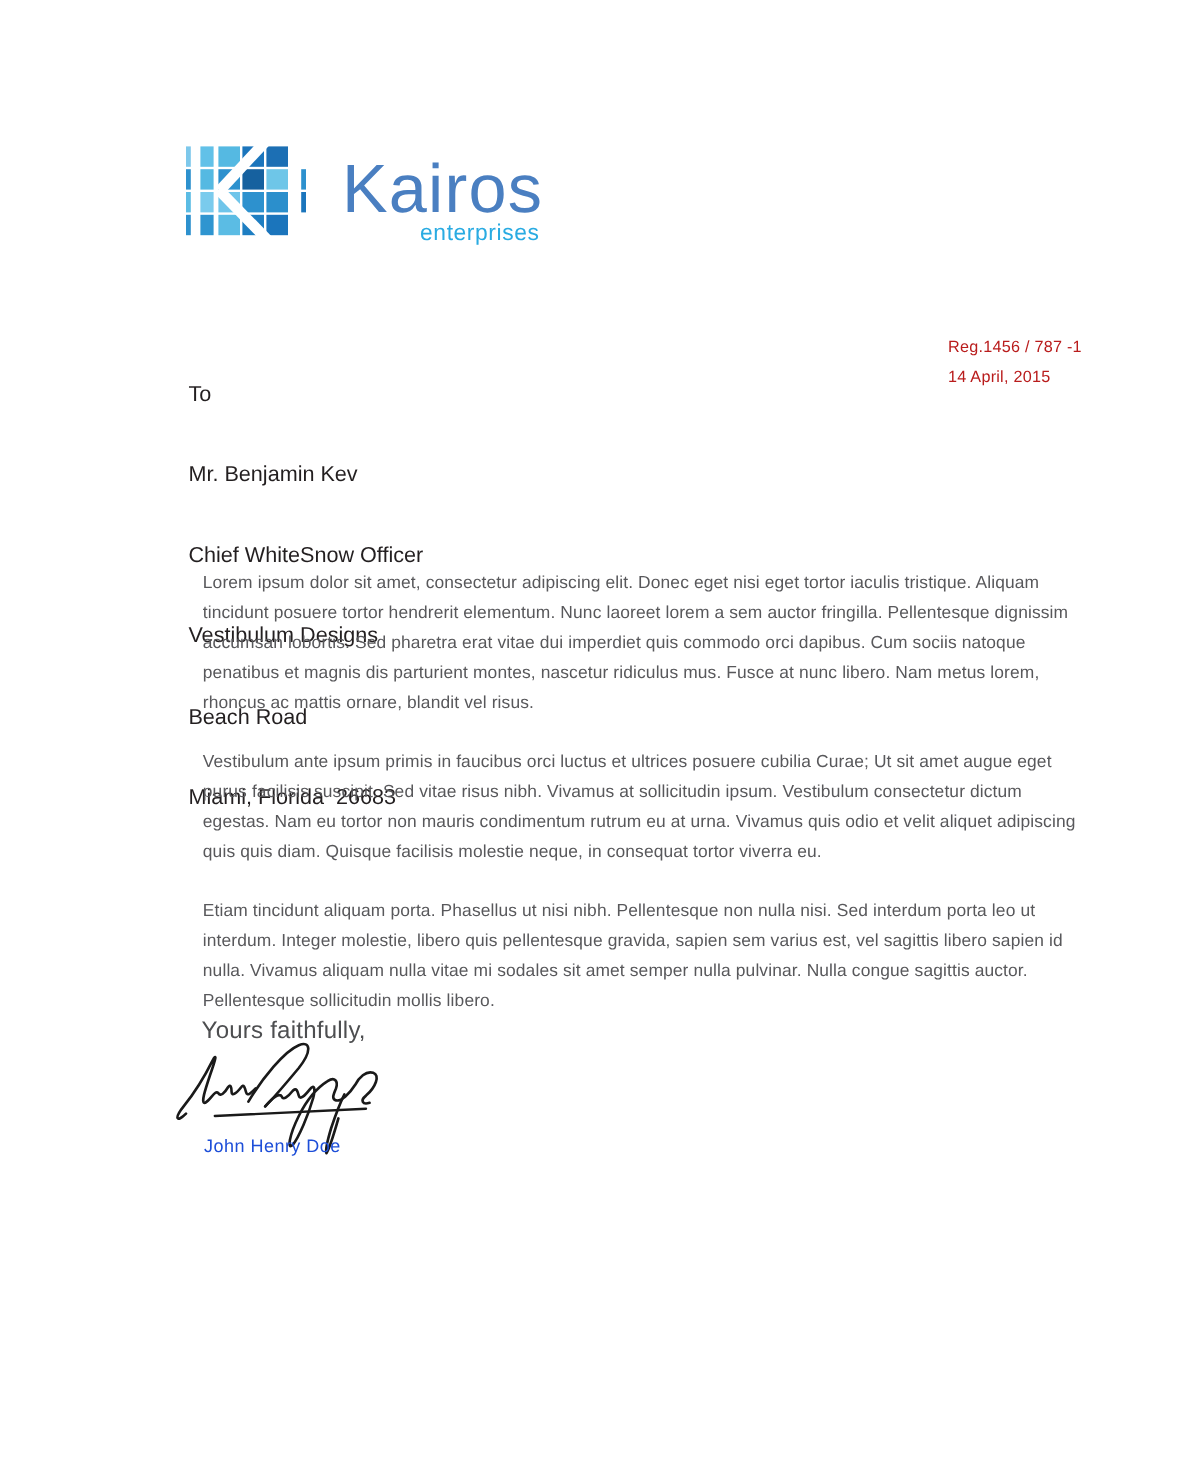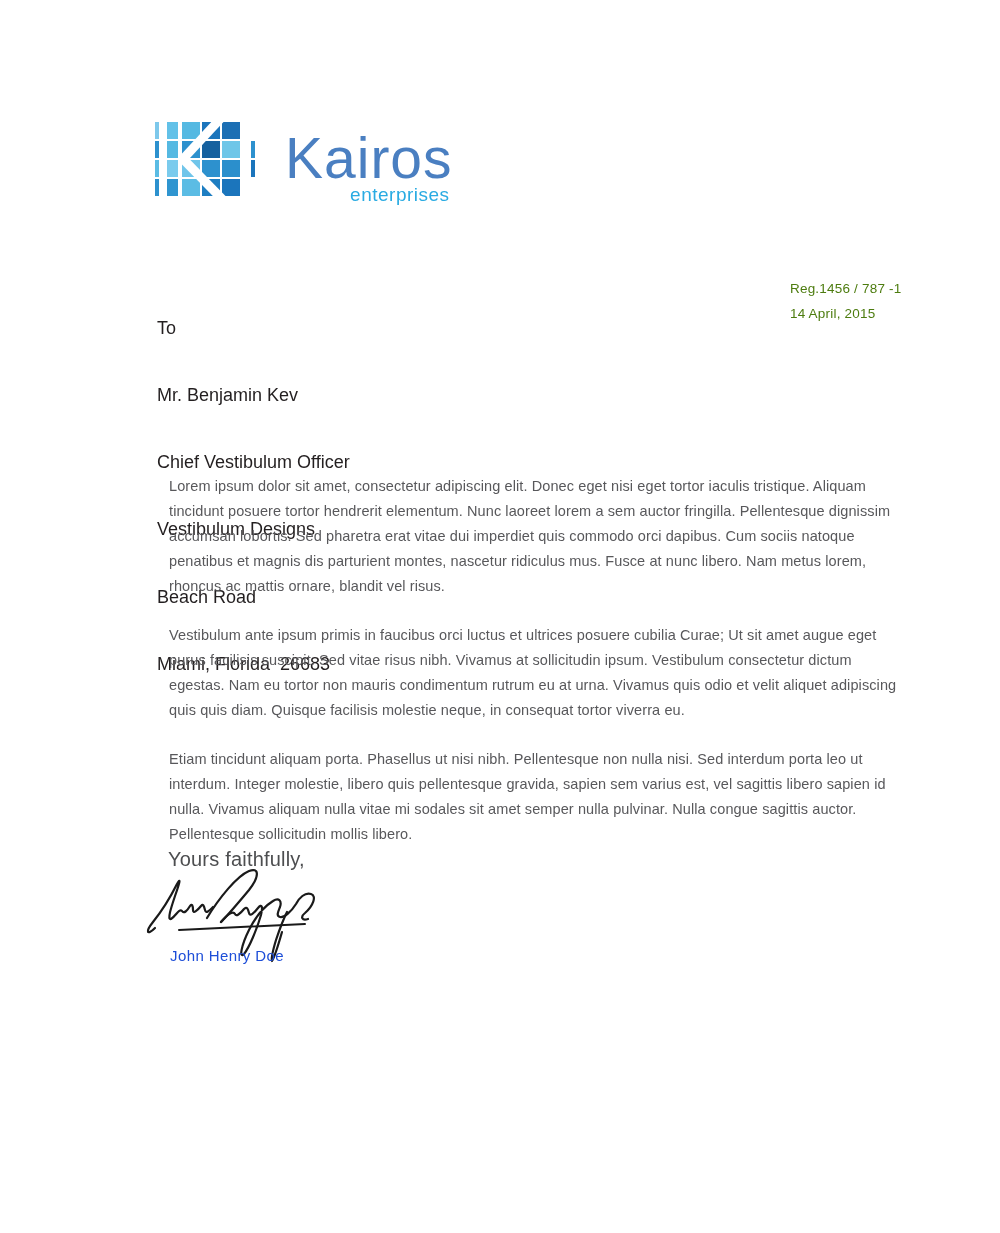--- a/index.html
+++ b/index.html
@@ -24,21 +24,21 @@
   }
 
   
   .recipient {
     position:absolute; left:157px; top:272px;
     font-size:18px; font-weight:400; color:#231f20;
     line-height:22.4px; white-space:pre;
   }
   .reference {
     position:absolute; left:790px; top:276px;
-    font-size:13.5px; color:#4d7c0f; line-height:25px;
+    font-size:13.5px; color:#b91c1c; line-height:25px;
     letter-spacing:0.2px;
   }
 
   
   .letter-body {
     position:absolute; left:157px; top:474px; width:742px;
     font-size:14.5px; color:#58585b; line-height:25px;
     letter-spacing:0.1px;
   }
   .letter-body p { margin:0 0 24px 12px; }
@@ -96,21 +96,21 @@
   </svg>
   <div class="logo-text">
     <div class="brand">Kairos</div>
     <div class="brand-sub">enterprises</div>
   </div>
 </header>
 
 <section class="recipient">
   <div>To</div>
   <div>Mr. Benjamin Kev</div>
-  <div>Chief Vestibulum Officer</div>
+  <div>Chief WhiteSnow Officer</div>
   <div>Vestibulum Designs</div>
   <div>Beach Road</div>
   <div>Miami, Florida  26683</div>
 </section>
 
 <aside class="reference">
   <div>Reg.1456 / 787 -1</div>
   <div>14 April, 2015</div>
 </aside>
 

